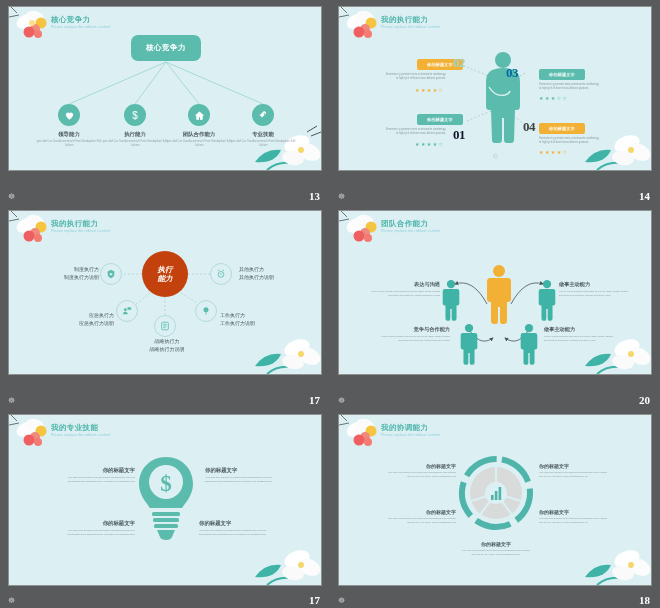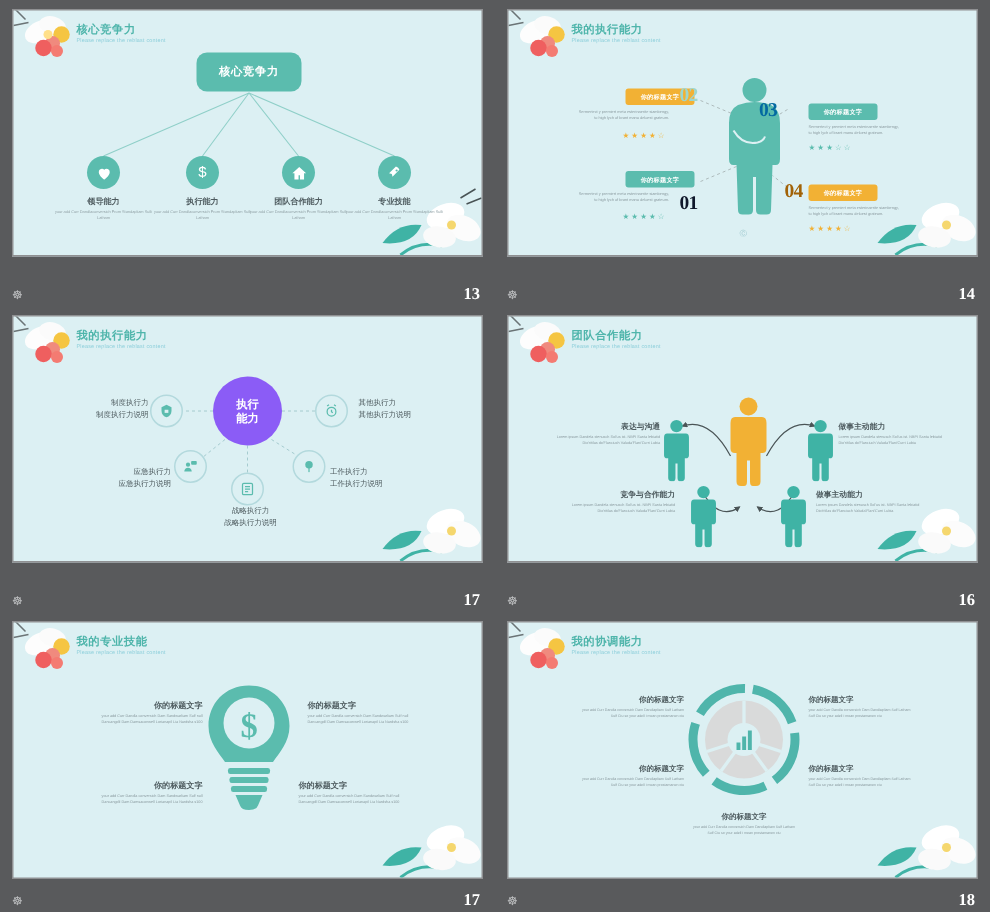--- a/index.html
+++ b/index.html
@@ -81,23 +81,23 @@
   }
   .s14 .btxt { position: absolute; width: 62px; font-size: 2.6px; color: #8b9ba0; line-height: 1.5; }
   .s14 .stars { position: absolute; font-size: 5px; letter-spacing: 1.4px; }
   .s14 .silhouette { position: absolute; left: 143px; top: 42px; }
   .s14 .foot-ico { position: absolute; left: 154px; bottom: 11px; font-size: 5px; color: #9fc9d0; }
 
   
   .s15 .hub {
     position: absolute; left: 133px; top: 40px;
     width: 46px; height: 46px; border-radius: 50%;
-    background: #8b5cf6; color: #fff;
+    background: #c2410c; color: #fff;
     display: flex; flex-direction: column; align-items: center; justify-content: center;
-    font-size: 7.5px; font-weight: bold; line-height: 1.25;
+    font-size: 7.5px; font-weight: bold; line-height: 1.25; font-style: italic;
   }
   .s15 .ring {
     position: absolute; width: 22px; height: 22px; border-radius: 50%;
     border: 0.7px solid #b3d9dd; background: #dcf0f3;
     display: flex; align-items: center; justify-content: center;
     color: #5bbcae; font-size: 9px;
   }
   .s15 .txt { position: absolute; font-size: 5px; color: #4d5a5e; line-height: 1.65; white-space: nowrap; }
 
   
@@ -250,21 +250,21 @@
       <div class="bnum" style="left:167px;top:58px;color:#0369a1">03</div>
       <div class="btxt" style="left:200px;top:76px">Sermertect y premiert meta esterinaerite siambengy, to high lych of brant manu deloest grateum.</div>
       <div class="stars" style="left:200px;top:88px;color:#5bbcae">★★★☆☆</div>
 
       <div class="badge" style="left:78px;top:107px;background:#5bbcae">你的标题文字</div>
       <div class="bnum" style="left:114px;top:120px;color:#0f172a">01</div>
       <div class="btxt" style="left:45px;top:121px;text-align:right">Sermertect y premiert meta esterinaerite siambengy, to high lych of brant manu deloest grateum.</div>
       <div class="stars" style="left:76px;top:134px;color:#5bbcae">★★★★☆</div>
 
       <div class="badge" style="left:200px;top:116px;background:#f2b134">你的标题文字</div>
-      <div class="bnum" style="left:184px;top:112px;color:#a16207">04</div>
+      <div class="bnum" style="left:184px;top:112px;color:#404040">04</div>
       <div class="btxt" style="left:200px;top:130px">Sermertect y premiert meta esterinaerite siambengy, to high lych of brant manu deloest grateum.</div>
       <div class="stars" style="left:200px;top:142px;color:#f2b134">★★★★☆</div>
 
       <div class="foot-ico">Ⓒ</div>
     </div>
     <div class="corner-icon">☸</div>
     <div class="pagenum">14</div>
   </div>
 
   <div class="cell">
@@ -441,21 +441,21 @@
 do'Flanciuch Valuda'Flani'Curri Lubia</div>
       </div>
       <div class="blk" style="left:205px;top:115px;text-align:left">
         <div class="b-cn">做事主动能力</div>
         <div class="b-en">Lorem ipsum Dandela stenusch Sol'us ist. NBPI
 Santa lebiatid Dio'ritilas
 do'Flanciuch Valuda'Flani'Curri Lubia</div>
       </div>
     </div>
     <div class="corner-icon">☸</div>
-    <div class="pagenum">16</div>
+    <div class="pagenum">20</div>
   </div>
 
   <div class="cell">
     <div class="slide s17">
 
       <svg class="flower-tl" viewBox="0 0 60 52">
         <path d="M2 2 L12 12 M4 16 L14 14" stroke="#6b7476" stroke-width="1" fill="none"></path>
         <ellipse cx="22" cy="20" rx="11" ry="7" fill="#fdfdfd" transform="rotate(-25 22 20)"></ellipse>
         <ellipse cx="30" cy="16" rx="9" ry="6" fill="#fbfbfb" transform="rotate(15 30 16)"></ellipse>
         <circle cx="36" cy="22" r="5.5" fill="#f5c542"></circle>

